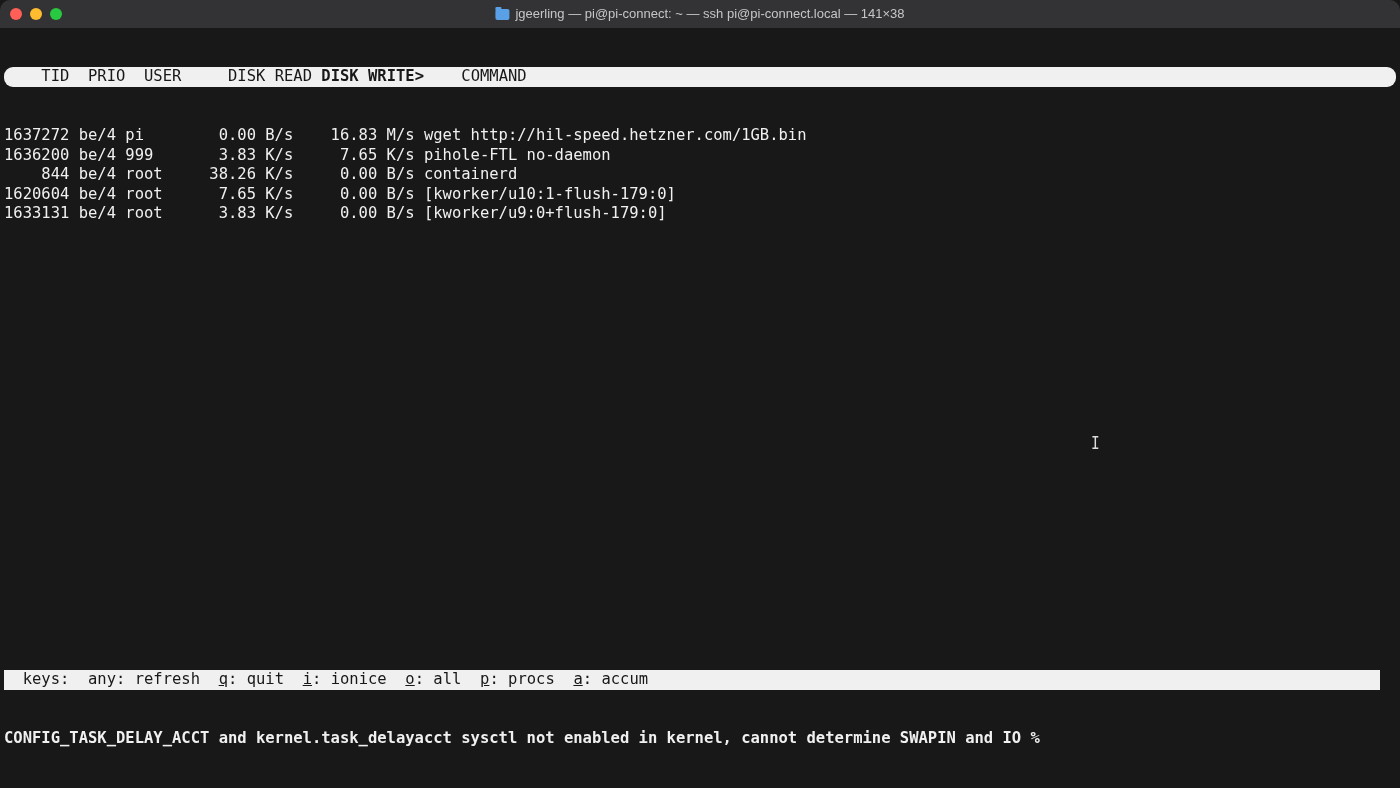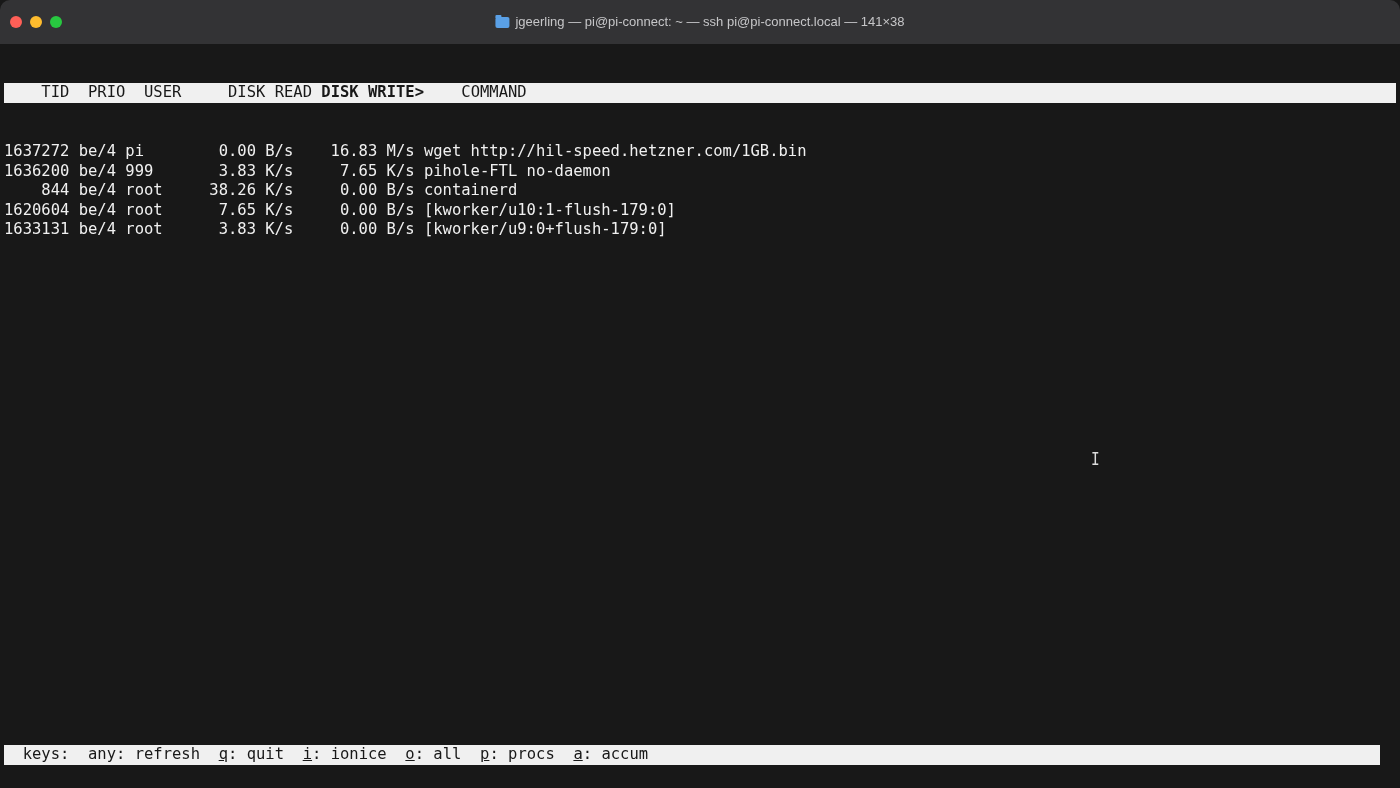--- a/index.html
+++ b/index.html
@@ -7,21 +7,21 @@
     width: 1400px;
     height: 788px;
     overflow: hidden;
     background: #181818;
     font-family: "Menlo", "Monaco", "Consolas", monospace;
     font-size: 15.5px;
     line-height: 19.6px;
     color: #f0f0f0;
   }
   .titlebar {
-    height: 44px;
+    height: 28px;
     display: flex;
     align-items: center;
     padding: 0 10px;
     background: #333335;
     position: relative;
     border-top-left-radius: 10px;
     border-top-right-radius: 10px;
   }
   .traffic-lights { display: flex; gap: 8px; }
   .traffic-light {
@@ -55,20 +55,21 @@
   .terminal {
     padding: 0 4px;
     white-space: pre;
     position: relative;
     height: calc(788px - 28px);
   }
   .row { white-space: pre; }
   .hdr {
     background: #f0f0f0;
     color: #181818;
+    border-radius: 9px;
   }
   .hdr .sort-col { font-weight: bold; }
   .footer {
     position: absolute;
     left: 4px; right: 20px;
     bottom: 0;
   }
   .keyline {
     background: #f0f0f0;
     color: #181818;
@@ -104,14 +105,15 @@
 </div>
 
 <div class="terminal">
   <div class="row hdr">    <span>TID</span>  <span>PRIO</span>  <span>USER</span>     <span>DISK READ</span> <span class="sort-col">DISK WRITE&gt;</span>    <span>COMMAND</span>                                                                                     </div>
   <div id="rows"><div class="row">1637272 be/4 pi        0.00 B/s    16.83 M/s wget http://hil-speed.hetzner.com/1GB.bin</div><div class="row">1636200 be/4 999       3.83 K/s     7.65 K/s pihole-FTL no-daemon</div><div class="row">    844 be/4 root     38.26 K/s     0.00 B/s containerd</div><div class="row">1620604 be/4 root      7.65 K/s     0.00 B/s [kworker/u10:1-flush-179:0]</div><div class="row">1633131 be/4 root      3.83 K/s     0.00 B/s [kworker/u9:0+flush-179:0]</div></div>
 
   <span id="text-cursor" class="cursor" style="left: 1090px; top: 405px;">I</span>
 
   <div class="footer">
     <div class="keyline">  <span>keys:</span>  <span>any: refresh</span>  <span class="ul">q</span><span>: quit</span>  <span class="ul">i</span><span>: ionice</span>  <span class="ul">o</span><span>: all</span>  <span class="ul">p</span><span>: procs</span>  <span class="ul">a</span><span>: accum</span>                                                                             </div>
+    <div class="warn">CONFIG_TASK_DELAY_ACCT and kernel.task_delayacct sysctl not enabled in kernel, cannot determine SWAPIN and IO %</div>
   </div>
 </div>
 
 </body></html>

